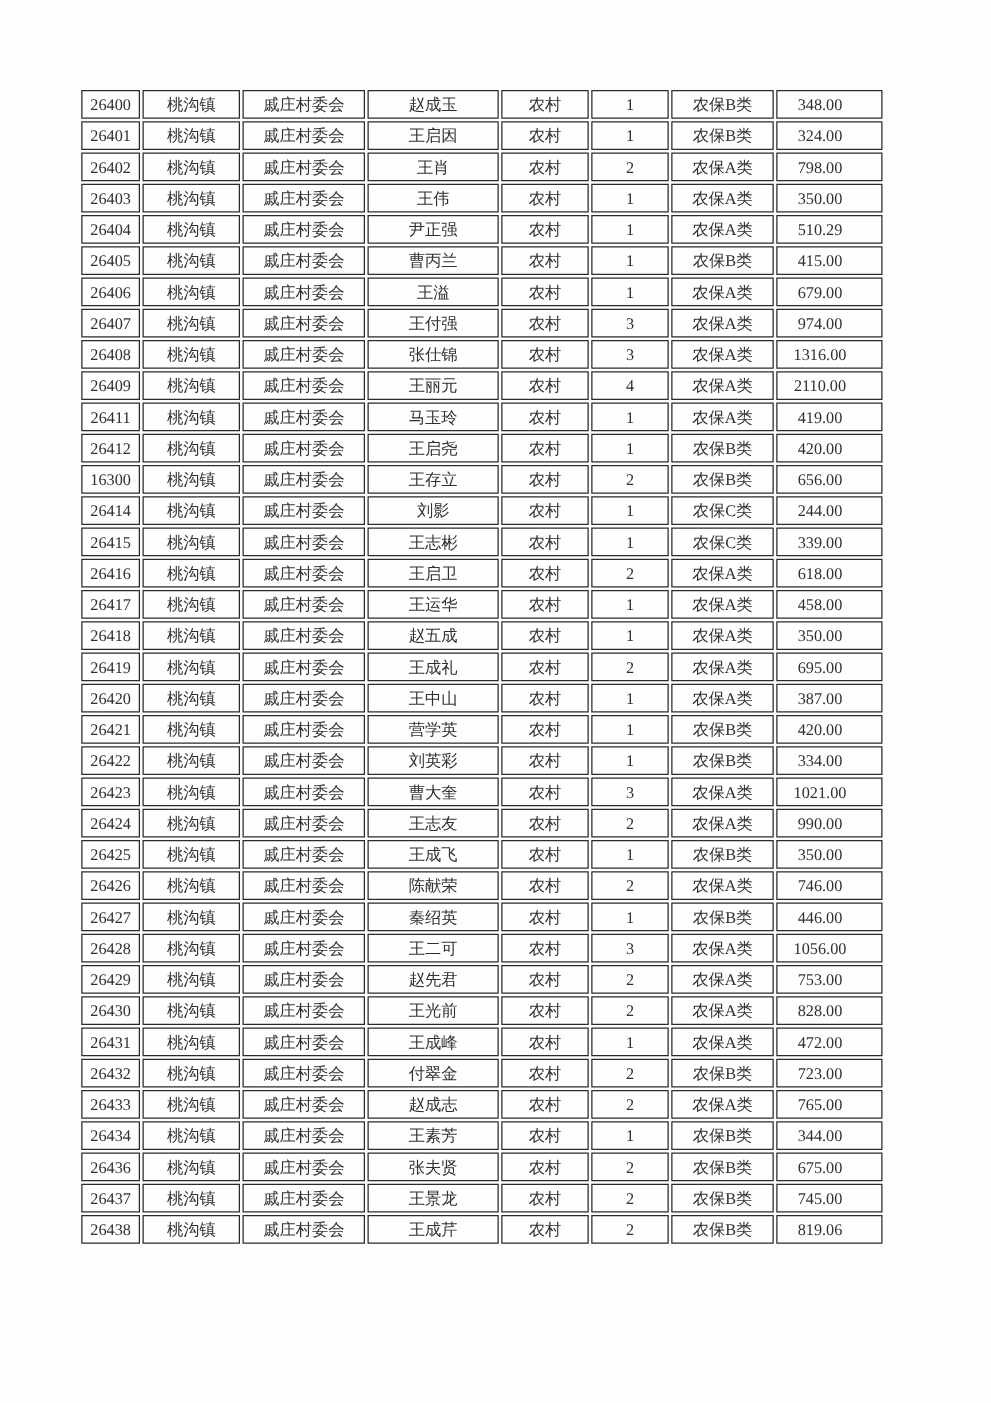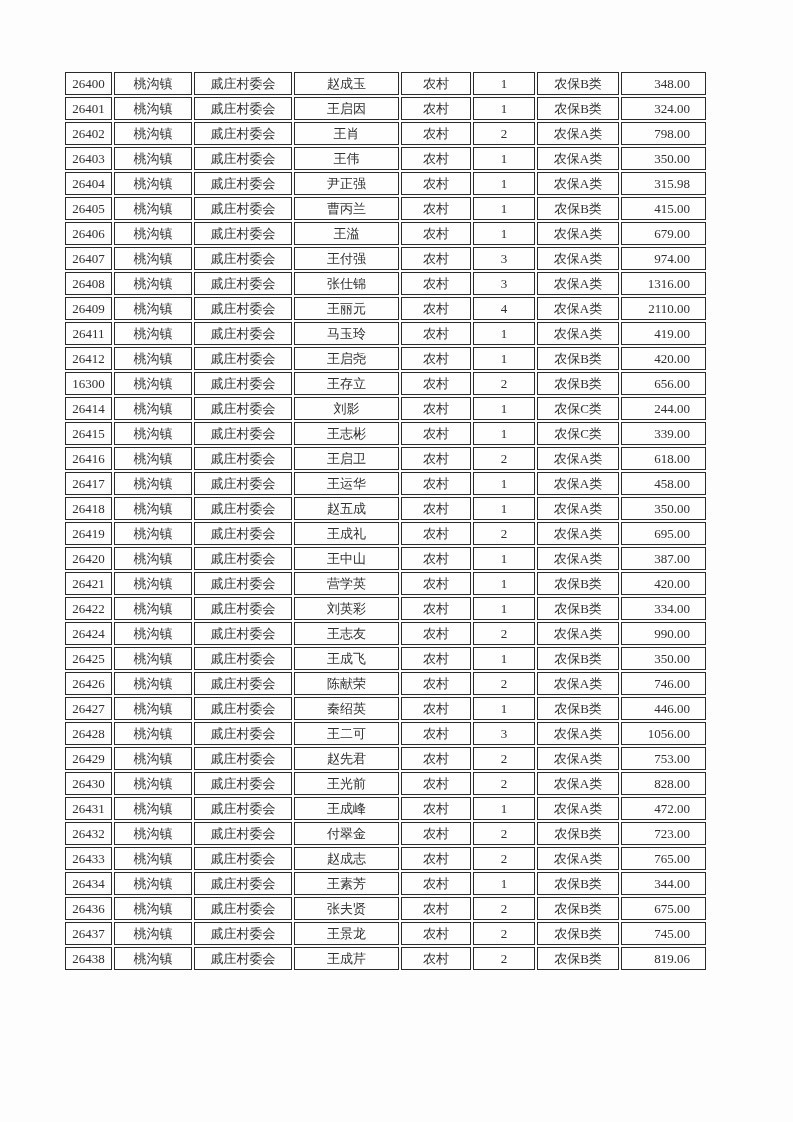--- a/index.html
+++ b/index.html
@@ -29,21 +29,21 @@
     background: #fefefe;
     text-align: center;
     vertical-align: middle;
     font-size: 13px;
     line-height: 1;
     color: #303030;
     white-space: nowrap;
     overflow: hidden;
   }
   table.roster td:last-child {
-    text-align: right;
+    text-align: center;
     padding-right: 15px;
   }
   col.c-serial   { width: 47px; }
   col.c-town     { width: 78px; }
   col.c-village  { width: 98px; }
   col.c-name     { width: 105px; }
   col.c-residence{ width: 70px; }
   col.c-count    { width: 62px; }
   col.c-category { width: 82px; }
   col.c-amount   { width: 85px; }
@@ -105,21 +105,21 @@
           <td>350.00</td>
         </tr>
         <tr>
           <td>26404</td>
           <td>桃沟镇</td>
           <td>戚庄村委会</td>
           <td>尹正强</td>
           <td>农村</td>
           <td>1</td>
           <td>农保A类</td>
-          <td>315.98</td>
+          <td>510.29</td>
         </tr>
         <tr>
           <td>26405</td>
           <td>桃沟镇</td>
           <td>戚庄村委会</td>
           <td>曹丙兰</td>
           <td>农村</td>
           <td>1</td>
           <td>农保B类</td>
           <td>415.00</td>
@@ -276,20 +276,30 @@
         </tr>
         <tr>
           <td>26422</td>
           <td>桃沟镇</td>
           <td>戚庄村委会</td>
           <td>刘英彩</td>
           <td>农村</td>
           <td>1</td>
           <td>农保B类</td>
           <td>334.00</td>
+        </tr>
+        <tr>
+          <td>26423</td>
+          <td>桃沟镇</td>
+          <td>戚庄村委会</td>
+          <td>曹大奎</td>
+          <td>农村</td>
+          <td>3</td>
+          <td>农保A类</td>
+          <td>1021.00</td>
         </tr>
         <tr>
           <td>26424</td>
           <td>桃沟镇</td>
           <td>戚庄村委会</td>
           <td>王志友</td>
           <td>农村</td>
           <td>2</td>
           <td>农保A类</td>
           <td>990.00</td>

